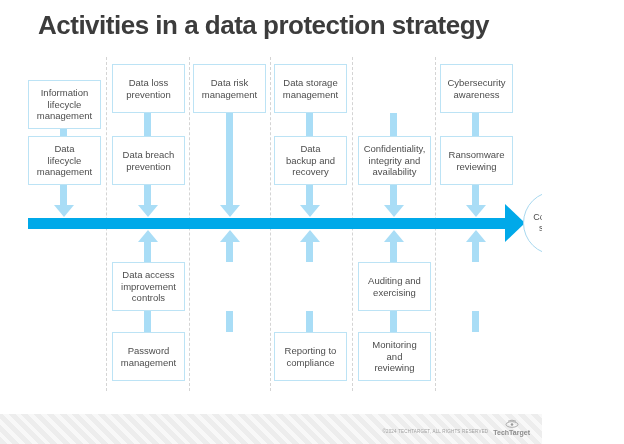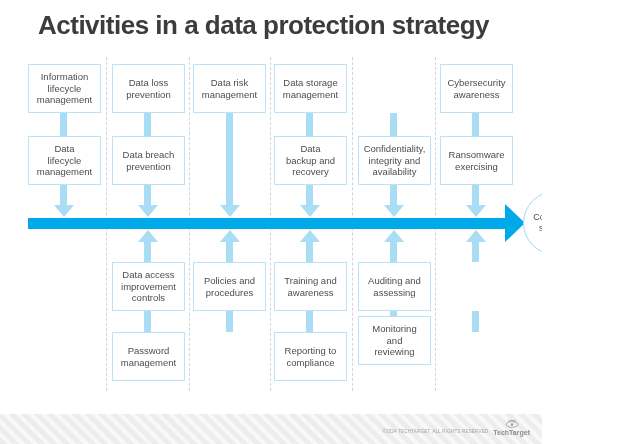--- a/index.html
+++ b/index.html
@@ -77,21 +77,21 @@
   <div class="dash" style="left:352px"></div>
   <div class="dash" style="left:435px"></div>
 
   <div class="main-bar"></div>
   <div class="main-head"></div>
   <div class="result-circle">
     <span>Completed
 strategy</span>
   </div>
 
-  <div class="box" style="left:28px;top:64px">Information
+  <div class="box" style="left:28px;top:80px">Information
 lifecycle
 management</div>
   <div class="vbar" style="left:60px;top:113px;height:23px"></div>
   <div class="box" style="left:28px;top:136px">Data
 lifecycle
 management</div>
   <div class="vbar" style="left:60px;top:185px;height:20px"></div>
   <div class="tri-down" style="left:54px;top:205px"></div>
 
   <div class="box" style="left:112px;top:64px">Data loss
@@ -120,53 +120,49 @@
   <div class="box" style="left:358px;top:136px">Confidentiality,
 integrity and
 availability</div>
   <div class="vbar" style="left:390px;top:185px;height:20px"></div>
   <div class="tri-down" style="left:384px;top:205px"></div>
 
   <div class="box" style="left:440px;top:64px">Cybersecurity
 awareness</div>
   <div class="vbar" style="left:472px;top:113px;height:23px"></div>
   <div class="box" style="left:440px;top:136px">Ransomware
-exercising</div>
+reviewing</div>
   <div class="vbar" style="left:472px;top:185px;height:20px"></div>
   <div class="tri-down" style="left:466px;top:205px"></div>
 
   <div class="tri-up" style="left:138px;top:230px"></div>
   <div class="vbar" style="left:144px;top:242px;height:20px"></div>
   <div class="box" style="left:112px;top:262px">Data access
 improvement
 controls</div>
   <div class="vbar" style="left:144px;top:311px;height:21px"></div>
   <div class="box" style="left:112px;top:332px">Password
 management</div>
 
   <div class="tri-up" style="left:220px;top:230px"></div>
   <div class="vbar" style="left:226px;top:242px;height:20px"></div>
-  <div class="box" style="left:193px;top:262px">Policies and
-procedures</div>
   <div class="vbar" style="left:226px;top:311px;height:21px"></div>
 
   <div class="tri-up" style="left:300px;top:230px"></div>
   <div class="vbar" style="left:306px;top:242px;height:20px"></div>
-  <div class="box" style="left:274px;top:262px">Training and
-awareness</div>
   <div class="vbar" style="left:306px;top:311px;height:21px"></div>
   <div class="box" style="left:274px;top:332px">Reporting to
 compliance</div>
 
   <div class="tri-up" style="left:384px;top:230px"></div>
   <div class="vbar" style="left:390px;top:242px;height:20px"></div>
   <div class="box" style="left:358px;top:262px">Auditing and
-assessing</div>
+exercising</div>
   <div class="vbar" style="left:390px;top:311px;height:21px"></div>
-  <div class="box" style="left:358px;top:316px">Monitoring
+  <div class="box" style="left:358px;top:332px">Monitoring
 and
 reviewing</div>
 
   <div class="tri-up" style="left:466px;top:230px"></div>
   <div class="vbar" style="left:472px;top:242px;height:20px"></div>
   <div class="vbar" style="left:472px;top:311px;height:21px"></div>
 
   <div class="footer-meta">
     <span class="copyright">©2024 TECHTARGET, ALL RIGHTS RESERVED</span>
     <span class="brand">

